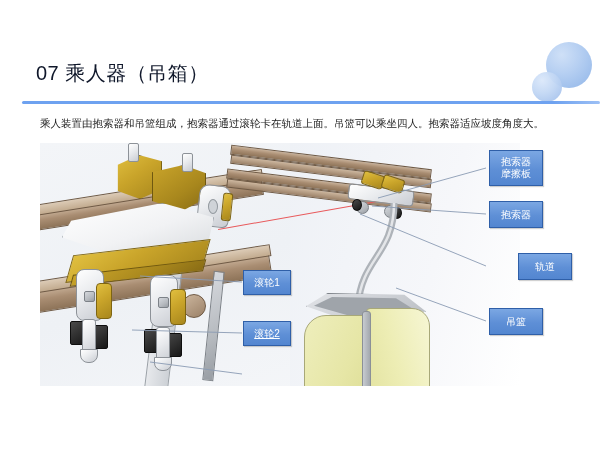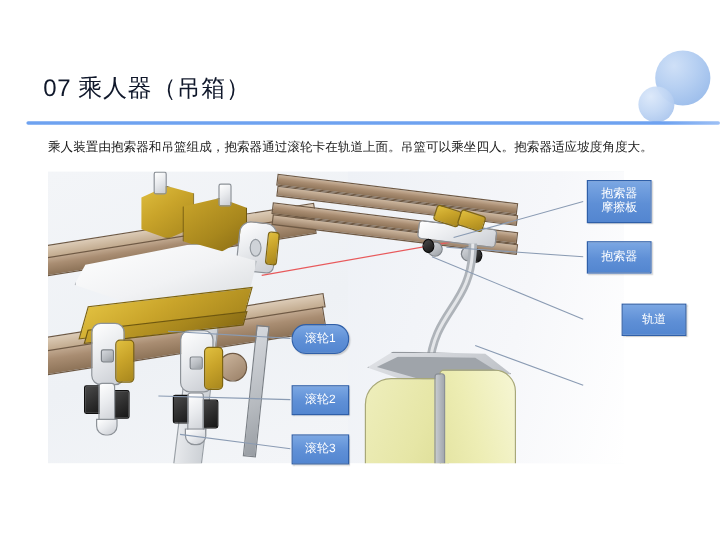--- a/index.html
+++ b/index.html
@@ -217,20 +217,20 @@
     <line x1="242" y1="374" x2="150" y2="362" stroke="#8a9bb3" stroke-width="0.9"></line>
   </svg>
 
   <div class="label" style="left:489px;top:150px;width:54px;height:36px;">抱索器
 摩擦板</div>
 
   <div class="label" style="left:489px;top:201px;width:54px;height:27px;">抱索器</div>
 
   <div class="label" style="left:489px;top:253px;width:54px;height:27px;margin-left:29px;">轨道</div>
 
-
-  <div class="label" style="left:243px;top:270px;width:48px;height:25px;border-radius:12px;">滚轮1</div>
-
-  <div class="label" style="left:243px;top:321px;width:48px;height:25px;">滚轮2</div>
-
-  <div class="label" style="left:243px;top:362px;width:48px;height:25px;">滚轮3</div>
+  <div class="label" style="left:489px;top:308px;width:54px;height:27px;">吊篮</div>
+
+  <div class="label" style="left:243px;top:270px;width:48px;height:25px;">滚轮1</div>
+
+  <div class="label" style="left:243px;top:321px;width:48px;height:25px;text-decoration:underline;">滚轮2</div>
+
 
 </div>
 
 </body></html>

